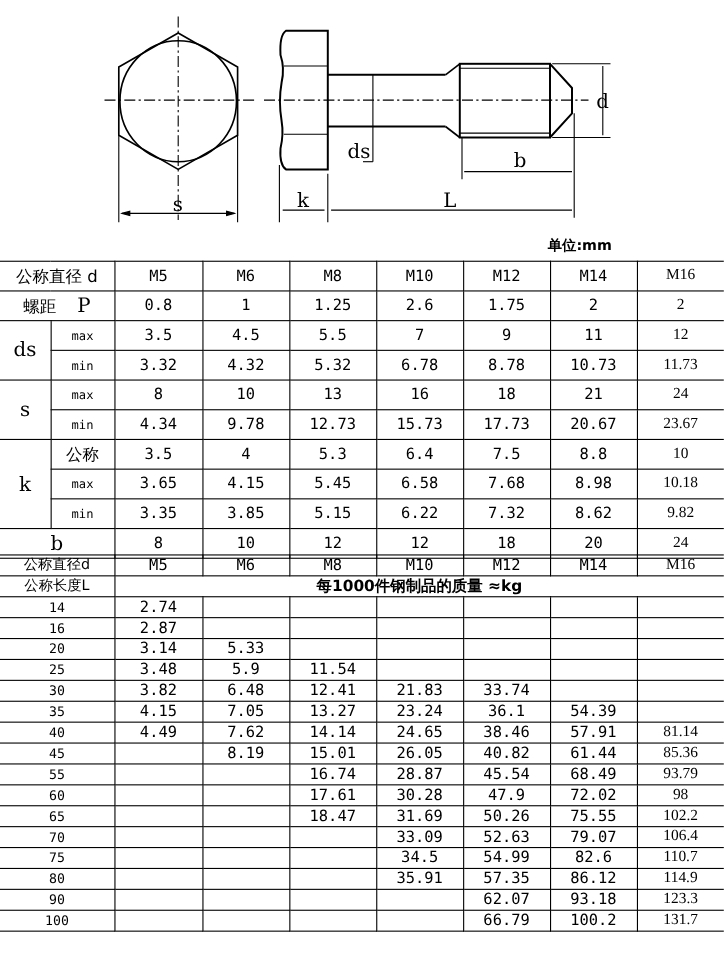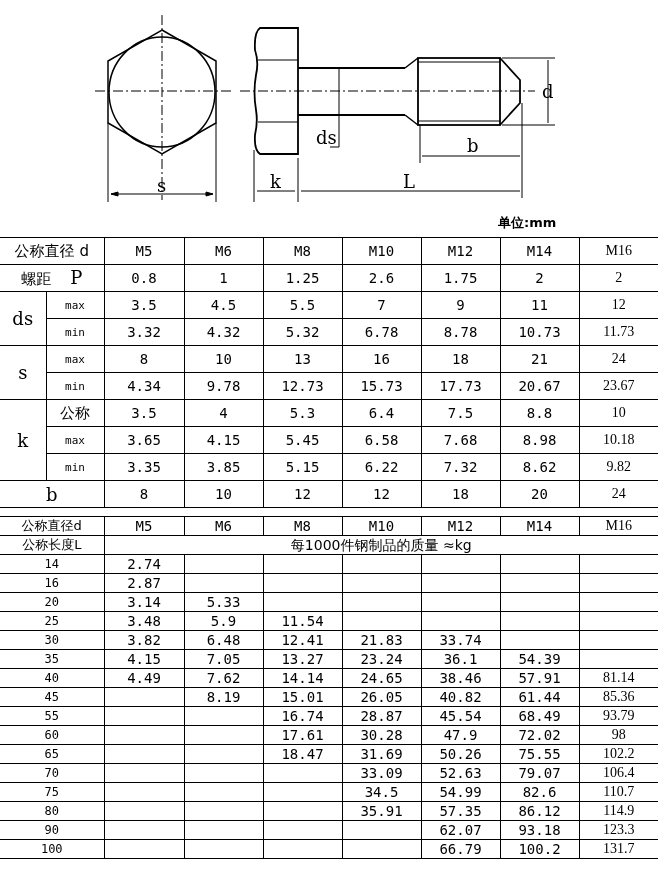--- a/index.html
+++ b/index.html
@@ -6,25 +6,25 @@
   body { width: 658px; height: 878px; position: relative; overflow: hidden; font-family: "DejaVu Sans Mono", "Liberation Mono", monospace; color: #000; }
   .diagram { position: absolute; left: 0; top: 0; width: 658px; height: 210px; }
   .unit { position: absolute; left: 498px; top: 214px; font-size: 13px; font-family: "DejaVu Sans", sans-serif; font-weight: bold; }
   table { border-collapse: collapse; position: absolute; left: 0; table-layout: fixed; }
   td { border: 1px solid #000; text-align: center; padding: 0; white-space: nowrap; overflow: hidden; }
   .t1 { top: 237px; width: 658px; }
   .t1 td { height: 26px; font-size: 14px; }
   .t1 .lbl { font-family: "DejaVu Sans", sans-serif; font-size: 15px; }
   .t1 .sub { font-size: 11px; }
   .t1 .big { font-size: 18px; font-family: "DejaVu Serif", serif; }
-  .t2 { top: 516px; width: 658px; }
+  .t2 { top: 504px; width: 658px; }
   .t2 td { height: 18px; font-size: 14px; line-height: 18px; }
   .t2 .lbl { font-family: "DejaVu Sans", sans-serif; font-size: 13px; }
   .t2 .len { font-size: 12px; }
-  .t2 .span { text-align: center; font-family: "DejaVu Sans", sans-serif; font-size: 14px; }
+  .t2 .span { text-align: center; font-family: "DejaVu Sans", sans-serif; font-size: 14px; font-weight: bold; }
   td:first-child { border-left: none; }
   td:last-child { border-right: none; font-family: Liberation Serif, serif; }
 </style>
 </head>
 <body>
 
 <svg class="diagram" viewBox="0 0 658 210" width="658" height="210" xmlns="http://www.w3.org/2000/svg">
   <g fill="none" stroke="#000" stroke-width="1">
 
     <g>

